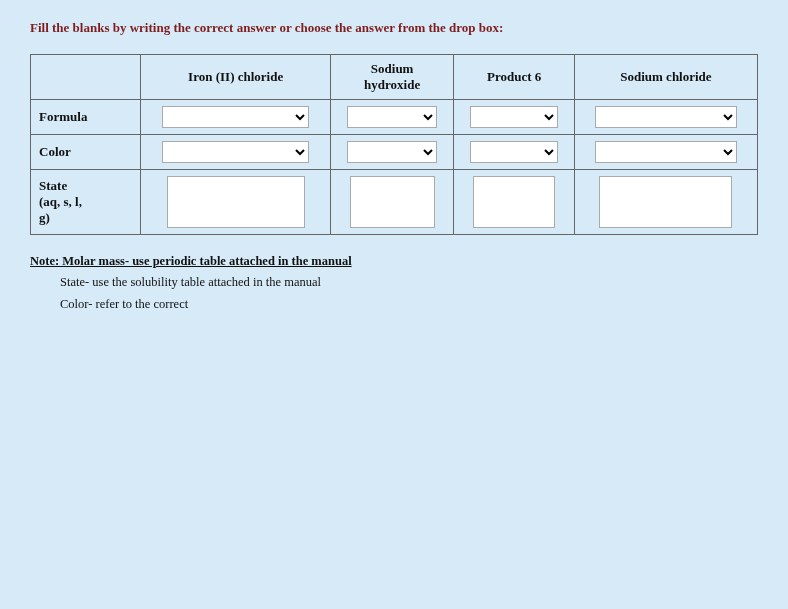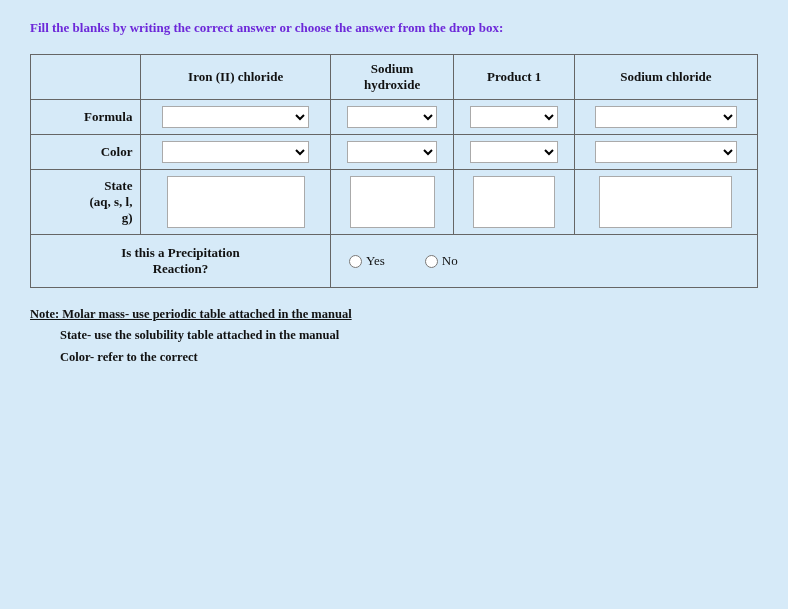--- a/index.html
+++ b/index.html
@@ -11,21 +11,21 @@
       color: #111;
       padding: 20px 30px;
       width: 788px;
       min-height: 609px;
     }
 
     .instruction {
       font-size: 13px;
       font-weight: bold;
       margin-bottom: 18px;
-      color: #6d28d9;
+      color: #7f1d1d;
     }
 
     .table-wrapper {
       background: #d6eaf8;
       margin-bottom: 16px;
     }
 
     table {
       border-collapse: collapse;
       width: 100%;
@@ -38,21 +38,21 @@
       vertical-align: middle;
       text-align: center;
     }
 
     th {
       font-weight: bold;
       background: #d6eaf8;
     }
 
     td.row-label {
-      text-align: right;
+      text-align: left;
       font-weight: bold;
       background: #d6eaf8;
       white-space: nowrap;
     }
 
     .header-row th:first-child {
       border: 1px solid #666;
       background: #d6eaf8;
     }
 
@@ -125,36 +125,35 @@
       display: block;
     }
 
     .notes .note-line:first-child {
       font-weight: bold;
       text-decoration: underline;
     }
 
     .notes .note-line:not(:first-child) {
       padding-left: 30px;
-      font-weight: bold;
     }
   </style>
 </head>
 <body>
 
 <p class="instruction">Fill the blanks by writing the correct answer or choose the answer from the drop box:</p>
 
 <div class="table-wrapper">
   <table>
     <thead>
       <tr class="header-row">
         <th></th>
         <th>Iron (II) chloride</th>
         <th>Sodium<br>hydroxide</th>
-        <th>Product 1</th>
+        <th>Product 6</th>
         <th>Sodium chloride</th>
       </tr>
     </thead>
     <tbody>
 
       <tr>
         <td class="row-label">Formula</td>
         <td>
           <span class="select-wrap">
             <select>
@@ -227,35 +226,20 @@
           <span class="state-textbox" contenteditable="true" style=""></span>
         </td>
         <td>
           <span class="state-textbox" contenteditable="true" style=""></span>
         </td>
         <td>
           <span class="state-textbox" contenteditable="true" style=""></span>
         </td>
       </tr>
 
-      <tr class="precipitation-row">
-        <td colspan="2" class="precipitation-label">Is this a Precipitation<br>Reaction?</td>
-        <td colspan="3">
-          <div class="radio-group">
-            <label class="radio-item">
-              <input type="radio" name="precipitation" value="yes" style="">
-              <span>Yes</span>
-            </label>
-            <label class="radio-item">
-              <input type="radio" name="precipitation" value="no" style="">
-              <span>No</span>
-            </label>
-          </div>
-        </td>
-      </tr>
     </tbody>
   </table>
 </div>
 
 <div class="notes">
   <span class="note-line">Note: Molar mass- use periodic table attached in the manual</span>
   <span class="note-line">State- use the solubility table attached in the manual</span>
   <span class="note-line">Color- refer to the correct</span>
 </div>
 

